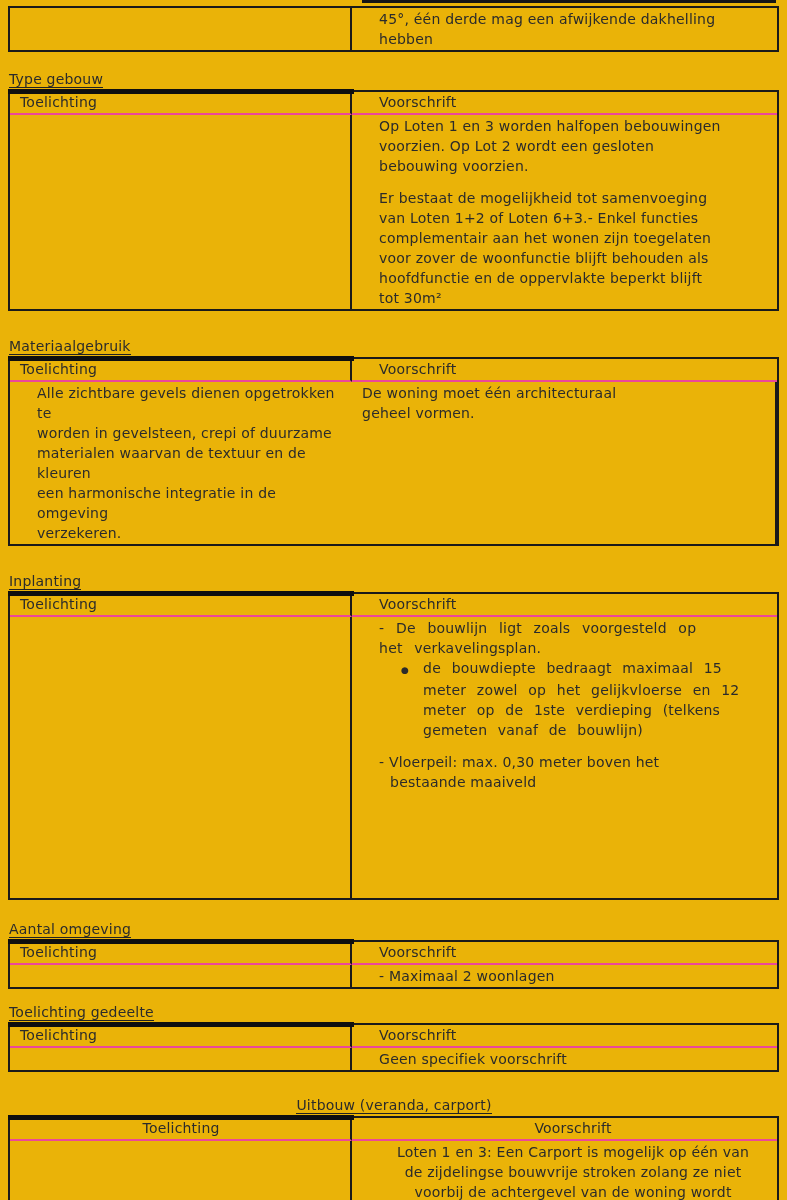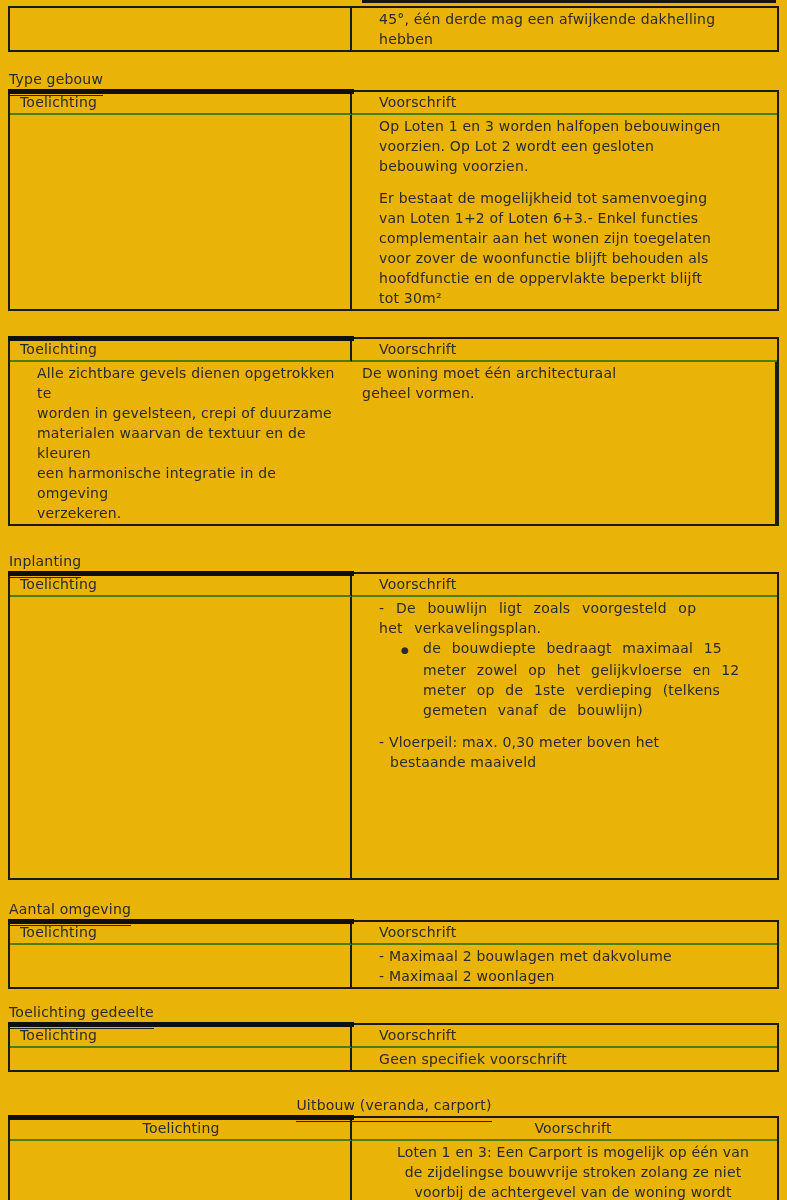--- a/index.html
+++ b/index.html
@@ -26,34 +26,34 @@
   .tbl {
     display: grid;
     grid-template-columns: 44.6% 55.4%;
     border: 2px solid #1a1a1a;
   }
   .toptbl { margin-top: 6px; }
   .toptbl .cell { min-height: 42px; }
   .cell { line-height: 20px; }
   .cell.l { border-right: 2px solid #1a1a1a; padding: 1px 8px 1px 10px; }
   .cell.r { padding: 1px 10px 1px 27px; }
-  .cell.head { border-bottom: 2px solid #4d7c0f; line-height: 17px; padding-top: 2px; padding-bottom: 2px; }
+  .cell.head { border-bottom: 2px solid #ec4899; line-height: 17px; padding-top: 2px; padding-bottom: 2px; }
   .sec { position: relative; }
   .sec .tbl { position: relative; }
   
   .sec .tbl::before {
     content: "";
     position: absolute;
     top: -3px; left: -2px;
     width: calc(44.6% + 4px);
     height: 5px;
     background: #0f0f0f;
   }
   .sec-title { line-height: 18px; margin: 0 0 2px 1px; }
-  .sec-title span { border-bottom: 1.5px solid #222222; padding-bottom: 8px; }
+  .sec-title span { border-bottom: 1.5px solid #222222; padding-bottom: 0; }
   .s1 { margin-top: 18px; }
   .s2 { margin-top: 26px; }
   .s3 { margin-top: 26px; }
   .s4 { margin-top: 20px; }
   .s5 { margin-top: 14px; }
   .s6 { margin-top: 24px; text-align: center; }
   .para { white-space: pre-line; }
   .wide { word-spacing: 7px; }
   .bullet { padding-left: 44px; text-indent: -22px; word-spacing: 6px; }
   .bullet::before {
@@ -97,20 +97,21 @@
 van Loten 1+2 of Loten 6+3.- Enkel functies
 complementair aan het wonen zijn toegelaten
 voor zover de woonfunctie blijft behouden als
 hoofdfunctie en de oppervlakte beperkt blijft
 tot 30m²</div>
         </div>
     </div>
   </div>
 
   <div class="sec s2">
+    <div class="sec-title"><span>Materiaalgebruik</span></div>
     <div class="tbl">
       <div class="cell l head">Toelichting</div>
       <div class="cell r head">Voorschrift</div>
       <div class="cell r">
           <div class="para">Alle zichtbare gevels dienen opgetrokken te
 worden in gevelsteen, crepi of duurzame
 materialen waarvan de textuur en de kleuren
 een harmonische integratie in de omgeving
 verzekeren.</div>
         </div>
@@ -141,21 +142,20 @@
     </div>
   </div>
 
   <div class="sec s4">
     <div class="sec-title"><span>Aantal omgeving</span></div>
     <div class="tbl">
       <div class="cell l head">Toelichting</div>
       <div class="cell r head">Voorschrift</div>
       <div class="cell l"></div>
       <div class="cell r">
-          <div class="para hang">- Maximaal 2 bouwlagen met dakvolume</div>
           <div class="para hang">- Maximaal 2 woonlagen</div>
         </div>
     </div>
   </div>
 
   <div class="sec s5">
     <div class="sec-title"><span>Toelichting gedeelte</span></div>
     <div class="tbl">
       <div class="cell l head">Toelichting</div>
       <div class="cell r head">Voorschrift</div>

